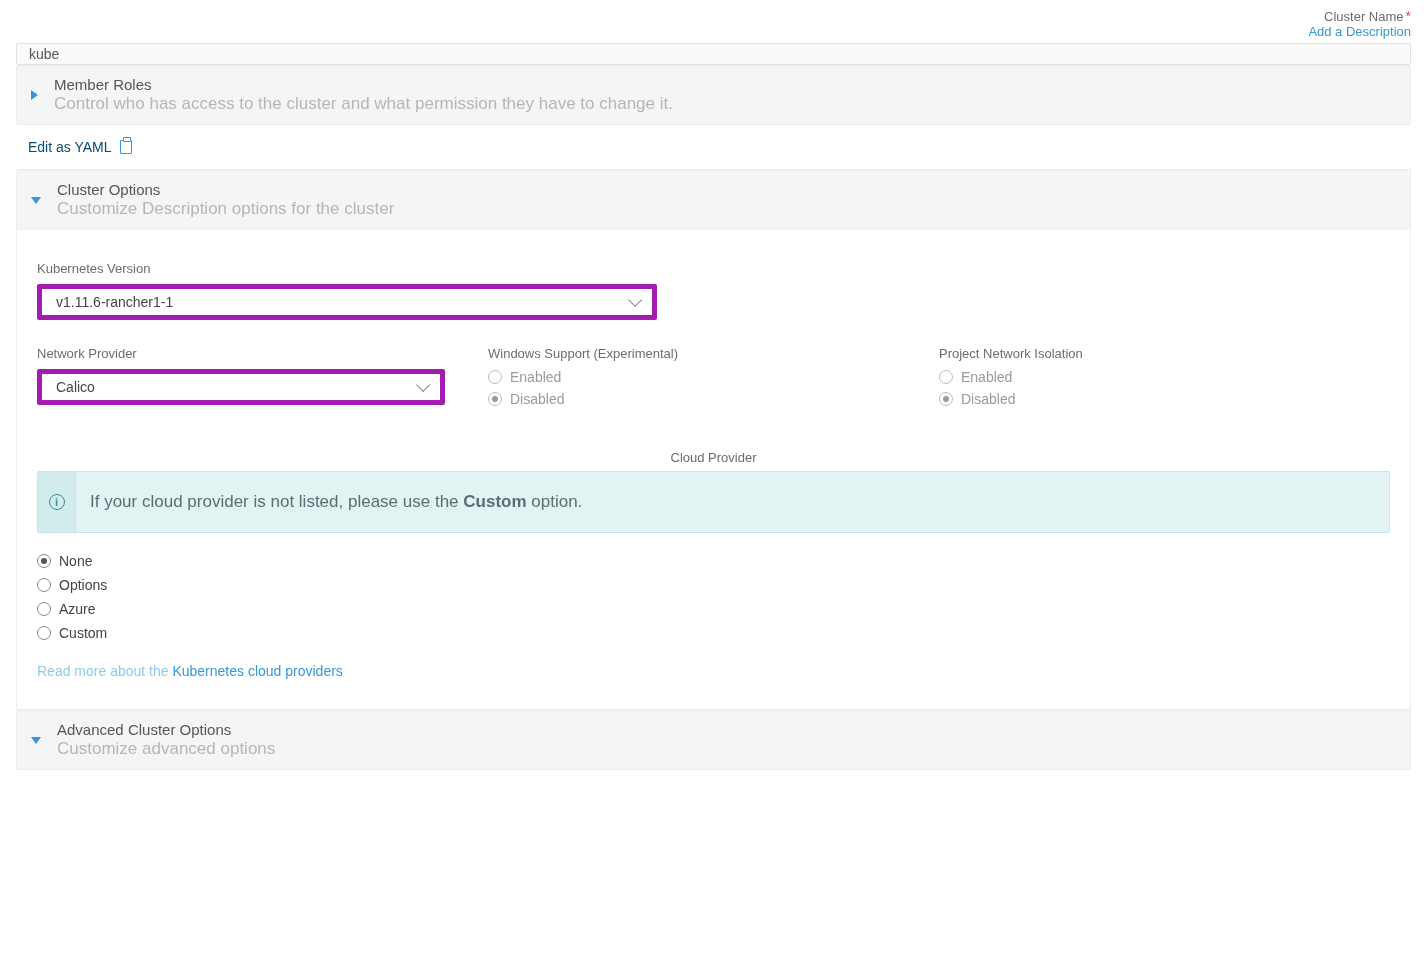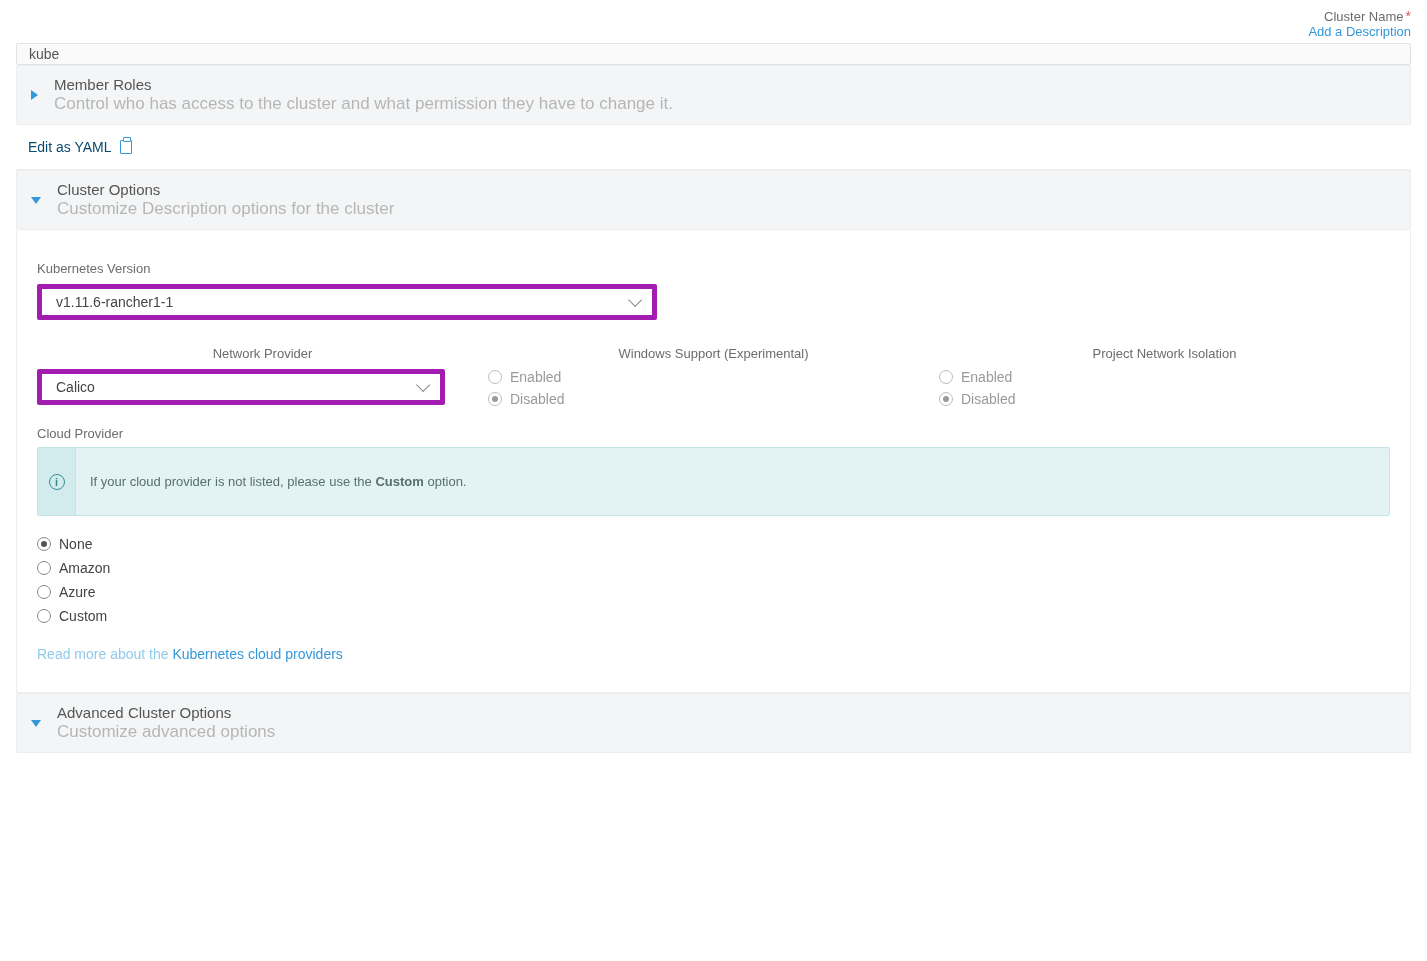--- a/index.html
+++ b/index.html
@@ -54,21 +54,21 @@
     .field-block { padding: 0 0 0 0; margin: 0 20px 26px 20px; }
     .select {
       display: flex; align-items: center; justify-content: space-between;
       border: 5px solid #a21caf; border-radius: 2px; background: #fff;
       height: 36px; padding: 0 14px; margin-top: 8px; cursor: pointer; color: #444;
     }
     .chev {
       width: 10px; height: 10px; border-right: 1.3px solid #8a8a8a; border-bottom: 1.3px solid #8a8a8a;
       transform: rotate(45deg) translateY(-3px);
     }
-    .three-col { display: flex; margin: 0 20px 12px 20px; text-align: center; }
+    .three-col { display: flex; margin: 0 20px 36px 20px; }
     .col { flex: 1 1 33%; }
     .col .field-label { margin-bottom: 8px; display: block; }
     .radio-row { display: flex; align-items: center; gap: 8px; margin: 6px 0; color: #555; }
     .radio-row.muted { color: #9a9a9a; }
     .radio {
       width: 14px; height: 14px; border: 1.4px solid #888; border-radius: 50%;
       display: inline-flex; align-items: center; justify-content: center; background: #fff;
     }
     .radio.muted { border-color: #bdbdbd; }
     .radio .dot { width: 6px; height: 6px; background: #555; border-radius: 50%; }
@@ -79,21 +79,21 @@
     }
     .info-icon-box {
       width: 38px; background: #d2ebec; display: flex; align-items: center; justify-content: center;
       border-right: 1px solid #c3e5e6;
     }
     .info-i {
       width: 16px; height: 16px; border: 1.6px solid #3a8d90; border-radius: 50%;
       display: flex; align-items: center; justify-content: center; color: #3a8d90;
       font-weight: 700; font-size: 11px; font-style: normal;
     }
-    .info-text { padding: 26px 14px; font-size: 13px; color: #586f70; }
+    .info-text { padding: 20px 14px; font-size: 17px; color: #586f70; }
     .cloud-opts { margin: 17px 20px 22px 20px; }
     .cloud-opts .radio-row { margin: 8px 0; color: #444; }
     .read-more { margin: 10px 20px 0 20px; }
     .w620 { max-width: 620px; }
     .w408 { max-width: 408px; }
   </style>
 </head>
 <body>
 
 
@@ -171,21 +171,21 @@
       </div>
       <div class="radio-row muted">
         <span class="radio muted">
             <span class="dot"></span>
           </span>
         <span>Disabled</span>
       </div>
     </div>
   </div>
 
-  <div style="margin: 0 20px 6px 20px;">
+  <div style="margin: 0 20px 6px 20px; text-align: center;">
     <span class="field-label">Cloud Provider</span>
   </div>
 
   <div class="info-banner">
     <div class="info-icon-box">
       <span class="info-i">i</span>
     </div>
     <div class="info-text">
       <span>If your cloud provider is not listed, please use the </span><b>Custom</b><span> option.</span>
     </div>
@@ -193,21 +193,21 @@
 
   <div class="cloud-opts">
     <div class="radio-row">
       <span class="radio">
           <span class="dot"></span>
         </span>
       <span>None</span>
     </div>
     <div class="radio-row">
       <span class="radio"></span>
-      <span>Amazon</span>
+      <span>Options</span>
     </div>
     <div class="radio-row">
       <span class="radio"></span>
       <span>Azure</span>
     </div>
     <div class="radio-row">
       <span class="radio"></span>
       <span>Custom</span>
     </div>
   </div>

